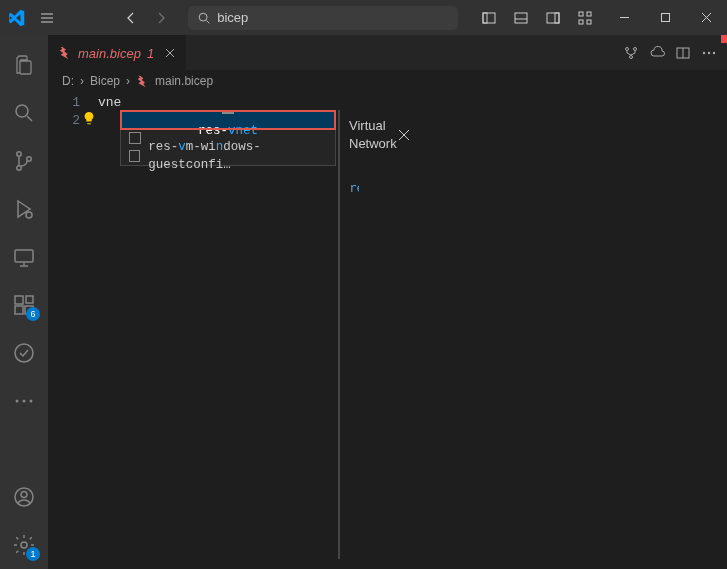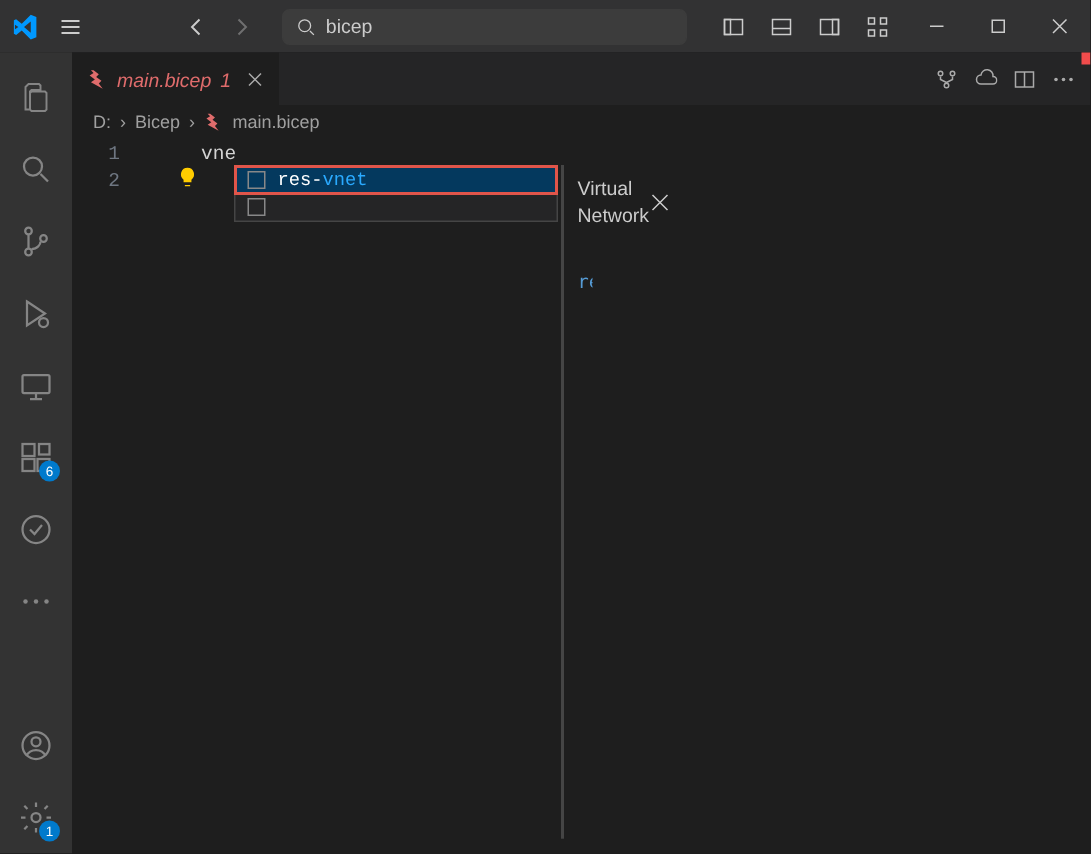--- a/index.html
+++ b/index.html
@@ -123,21 +123,20 @@
     padding: 2px 18px 0 0;
     color:#6e7681;
     background:#1e1e1e;
     line-height: 18px;
   }
   .code {
     padding-top: 2px;
     line-height:18px;
     color:#d4d4d4;
     position: relative;
-    margin-left: 36px;
   }
   .lightbulb {
     position:absolute;
     left:-16px;
     top:19px;
     color:#ffcc00;
   }
   .suggest-widget {
     position:absolute;
     top: 18px;
@@ -152,20 +151,21 @@
     gap:8px; padding: 1px 8px;
     height: 18px;
     font-size: 12.5px;
     color:#cccccc;
   }
   .suggest-row.selected {
     background:#04395e;
     outline: 2px solid #e0554a;
     outline-offset: -1px;
     color:#fff;
+    flex-direction:column;
   }
   .snip-icon {
     width:12px; height:12px; border:1px solid #888;
   }
   .hl { color:#2aaaff; }
   .doc-widget {
     position:absolute;
     top: 18px;
     left: 240px;
     right: 2px;
@@ -417,20 +417,24 @@
         <span>vne</span>
 
         
         <div class="suggest-widget">
           <div class="suggest-row selected">
             <div class="snip-icon"></div>
             <span><span>res-</span><span class="hl">vnet</span><span></span></span>
           </div>
           <div class="suggest-row">
             <div class="snip-icon"></div>
+          </div>
+          <div class="suggest-row">
+            <div class="snip-icon"></div>
+            <span><span>res-</span><span class="hl">v</span><span>m-wi</span><span class="hl">n</span><span>dows-guestconfi…</span></span>
           </div>
         </div>
 
         
         <div class="doc-widget">
           <div class="doc-header">
             <span>Virtual Network</span>
             <span>
                 <svg width="14" height="14" viewBox="0 0 14 14">
                   <path stroke="#ccc" d="M2 2l10 10M12 2L2 12"></path>

